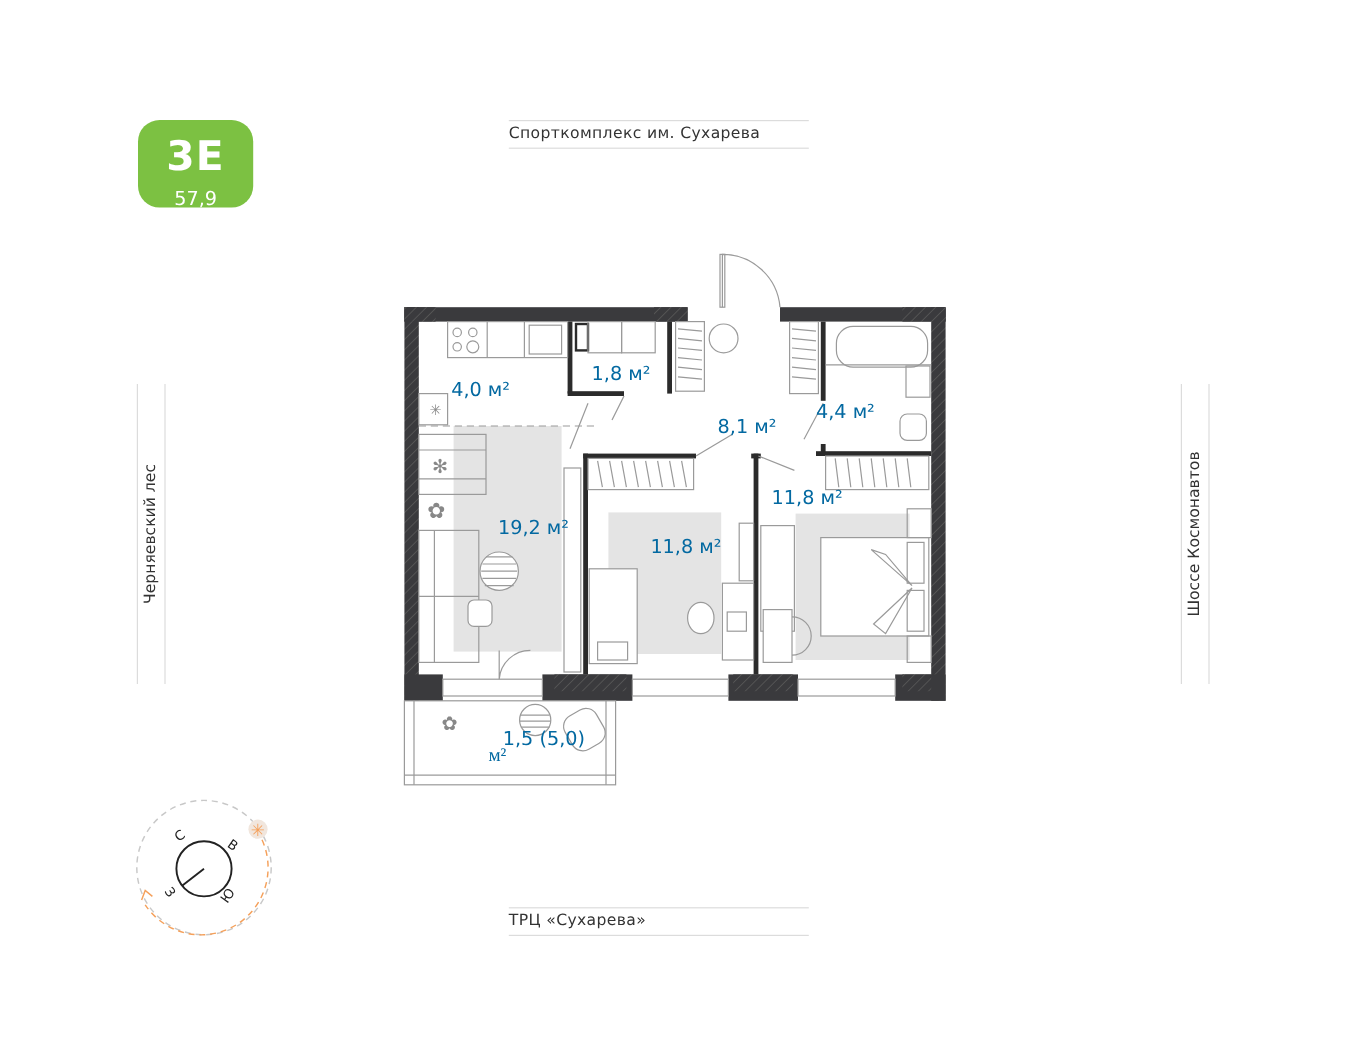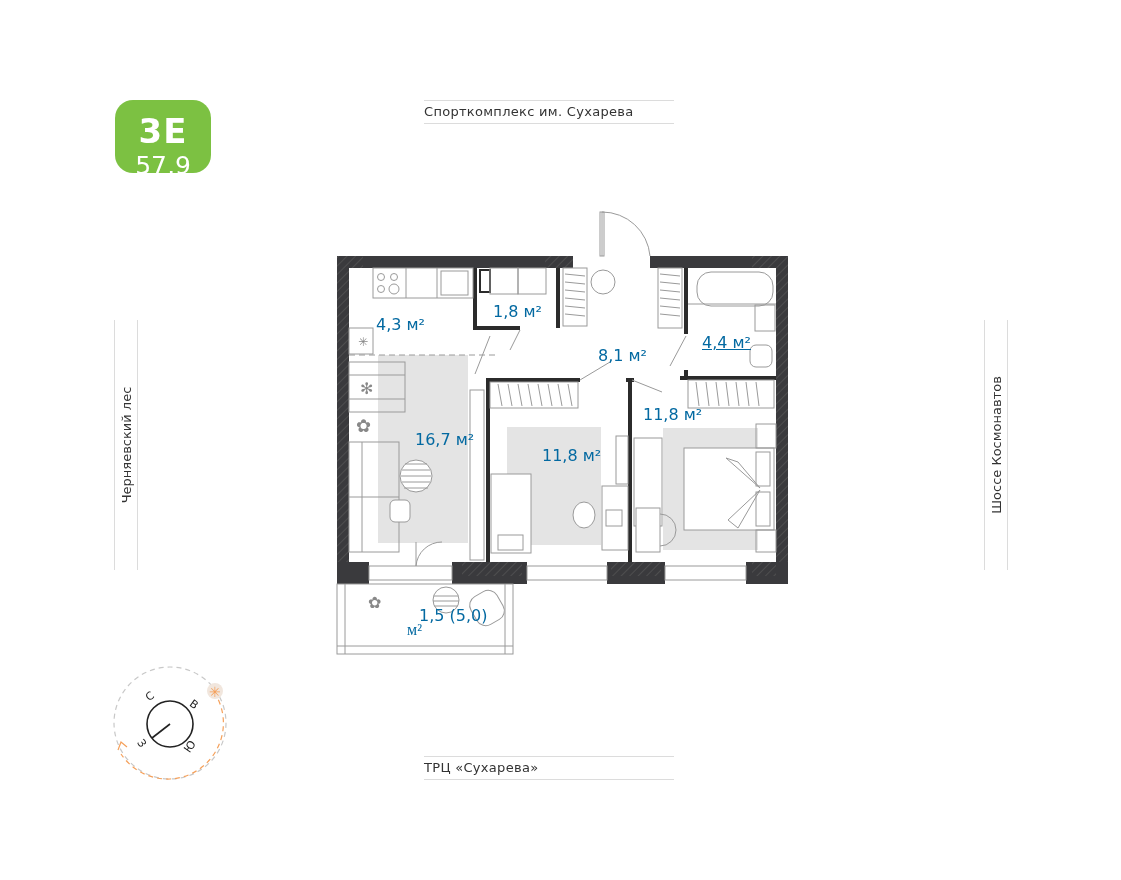--- a/index.html
+++ b/index.html
@@ -1,21 +1,21 @@
 <!DOCTYPE html>
 <html><head>
 <meta charset="utf-8">
 <style>
   html, body { margin: 0; padding: 0; background: #ffffff; }
   body { width: 1121px; height: 880px; position: relative; overflow: hidden;
          font-family: "DejaVu Sans", sans-serif; color: #2b2b2b; }
   .badge { position: absolute; left: 115px; top: 100px; width: 96px; height: 73px;
            border-radius: 18px; color: #fff; text-align: center; }
   .badge .code { font-size: 34px; font-weight: bold; line-height: 34px; margin-top: 14px; letter-spacing: 1px; }
-  .badge .area { font-size: 25px; line-height: 28px; margin-top: 4px; }
+  .badge .area { font-size: 16px; line-height: 28px; margin-top: 4px; }
   .street-h { position: absolute; left: 424px; width: 250px; height: 22px;
               border-top: 1px solid #dcdcdc; border-bottom: 1px solid #dcdcdc;
               text-align: left; font-size: 13px; line-height: 22px; color: #333; letter-spacing: 0.3px; }
   .street-v { position: absolute; width: 22px; height: 250px;
               border-left: 1px solid #dcdcdc; border-right: 1px solid #dcdcdc; }
   .street-v span { position: absolute; left: 50%; top: 50%; white-space: nowrap;
                    font-size: 13px; color: #333; transform: translate(-50%,-50%) rotate(-90deg); }
   svg.plan { position: absolute; left: 0; top: 0; }
   .room-label { position: absolute; font-size: 16px; color: #0369a1; white-space: nowrap; }
   .compass-letter { position: absolute; font-size: 11px; color: #222; }
@@ -186,25 +186,25 @@
     <circle cx="170" cy="723" r="56" fill="none" stroke="#c8c8c8" stroke-width="1.2" stroke-dasharray="5 4"></circle>
     <path d="M214 692 A56 56 0 0 1 170 779 A56 56 0 0 1 121 754" fill="none" stroke="#f5a05a" stroke-width="1.2" stroke-dasharray="5 4"></path>
     <path d="M118 750 l3 -8 l6 5" fill="none" stroke="#f5a05a" stroke-width="1.2"></path>
     <circle cx="215" cy="691" r="8" fill="#f1e6dd"></circle>
     <text x="209" y="697" font-size="14" fill="#f5a05a">✳</text>
     <circle cx="170" cy="724" r="23" fill="none" stroke="#222" stroke-width="1.6"></circle>
     <line x1="170" y1="724" x2="152" y2="738" stroke="#222" stroke-width="1.6"></line>
   </g>
 </svg>
 
-<div class="room-label" style="left:376px; top:315px;">4,3  м²</div>
+<div class="room-label" style="left:376px; top:315px;">4,0  м²</div>
 <div class="room-label" style="left:493px; top:302px;">1,8  м²</div>
 <div class="room-label" style="left:598px; top:300px;margin-top:46px;">8,1  м²</div>
-<div class="room-label" style="left:702px; top:333px;text-decoration:underline;">4,4  м²</div>
-<div class="room-label" style="left:415px; top:430px;">16,7  м²</div>
+<div class="room-label" style="left:680px; top:333px;">4,4  м²</div>
+<div class="room-label" style="left:415px; top:430px;">19,2  м²</div>
 <div class="room-label" style="left:542px; top:446px;">11,8  м²</div>
 <div class="room-label" style="left:643px; top:405px;">11,8  м²</div>
 <div class="room-label" style="left:385px; top:606px;margin-left:34px;">1,5 (5,0)</div>
 <div class="room-label" style="left:407px; top:621px;font-family:Liberation Serif, serif;">м²</div>
 
 <div class="compass-letter" style="left:146px; top:690px; transform:rotate(-35deg);">С</div>
 <div class="compass-letter" style="left:190px; top:698px; transform:rotate(35deg);">В</div>
 <div class="compass-letter" style="left:184px; top:740px; transform:rotate(-55deg);">Ю</div>
 <div class="compass-letter" style="left:138px; top:737px; transform:rotate(55deg);">З</div>
 

